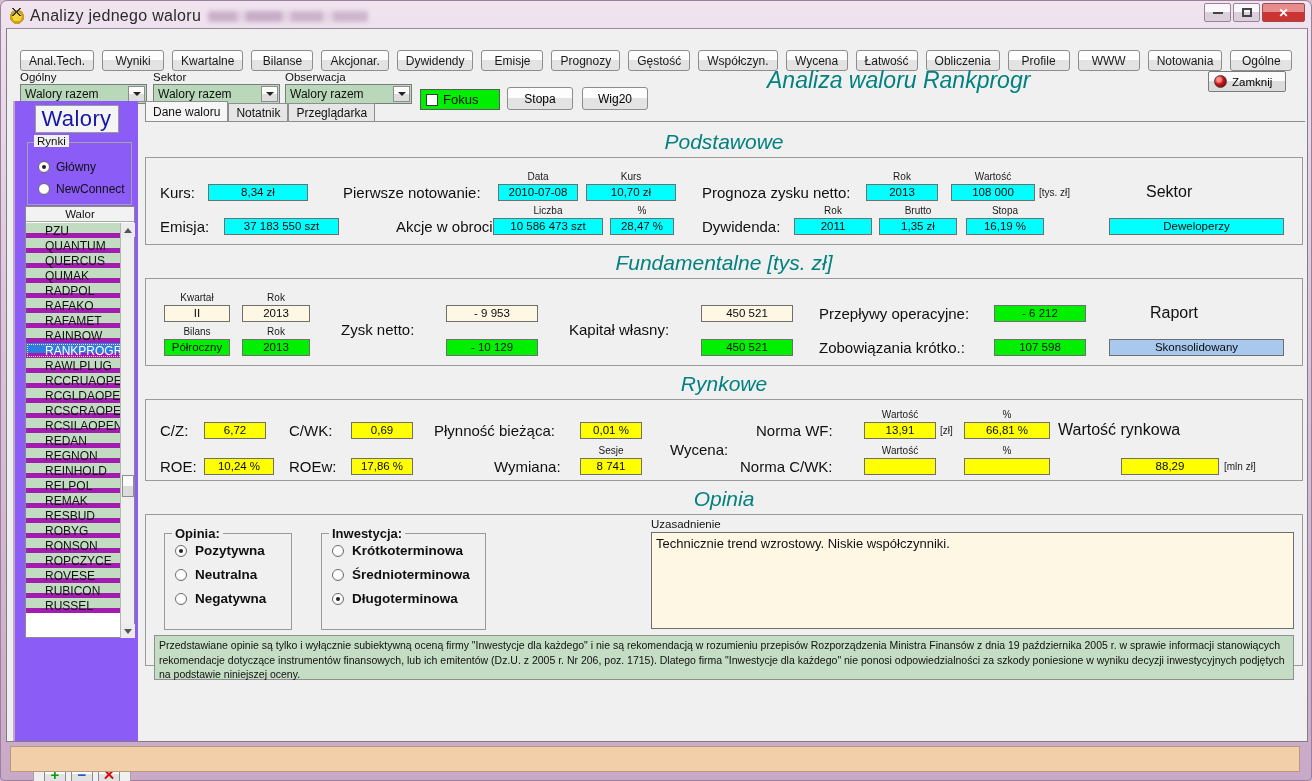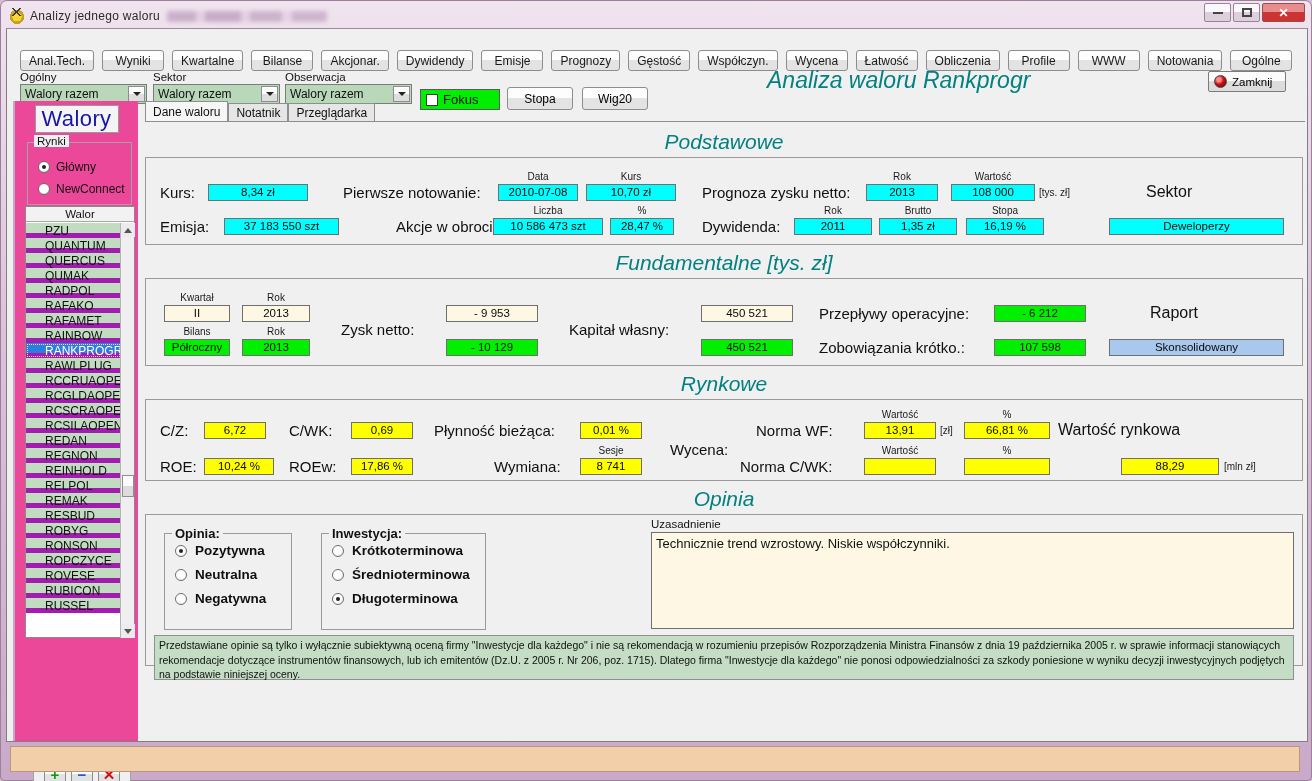--- a/index.html
+++ b/index.html
@@ -32,21 +32,21 @@
     background: radial-gradient(circle at 50% 55%, #f5d73c 0 38%, #c8a21c 39% 60%, transparent 61%);
   }
   .titlebar .ico::before {
     content: ""; position: absolute; left: 1px; top: 0px;
     width: 13px; height: 8px;
     background:
       linear-gradient(135deg, transparent 45%, #3a3a3a 46% 54%, transparent 55%),
       linear-gradient(45deg, transparent 45%, #3a3a3a 46% 54%, transparent 55%);
   }
   .title-text {
-    font-size: 12px; color: #2b2b2b; letter-spacing: .3px;
+    font-size: 16px; color: #2b2b2b; letter-spacing: .3px;
     white-space: nowrap;
   }
   .title-blur {
     margin-left: 7px; display: inline-block;
     width: 160px; height: 11px;
     background: linear-gradient(90deg,
       rgba(190,160,190,.75) 0 18%, rgba(214,190,214,.5) 18% 24%,
       rgba(186,155,186,.75) 24% 46%, rgba(214,190,214,.5) 46% 52%,
       rgba(190,162,190,.72) 52% 72%, rgba(216,194,216,.45) 72% 78%,
       rgba(192,164,192,.7) 78% 100%);
@@ -166,21 +166,21 @@
   .btn-close-app .dot {
     width: 13px; height: 13px; border-radius: 50%;
     background: radial-gradient(circle at 35% 33%, #ff8a8a 0 20%, #cc1111 45%, #5a0606 100%);
     border: 1px solid #444;
   }
 
   
   .sidebar {
     position: absolute; left: 6px; top: 72px;
     width: 125px; height: 640px;
-    background: #ec4899;
+    background: #8b5cf6;
     border-left: 2px solid #c6a6c5;
   }
   .walory-title {
     margin: 4px auto 0; width: 84px; height: 28px;
     border: 1px solid #9a9a9a; background: #f4f5f4;
     display: flex; align-items: center; justify-content: center;
     font-size: 22px; color: #1616a8; letter-spacing: .4px;
   }
   .fieldset {
     position: relative; margin: 9px 6px 0 12px;

